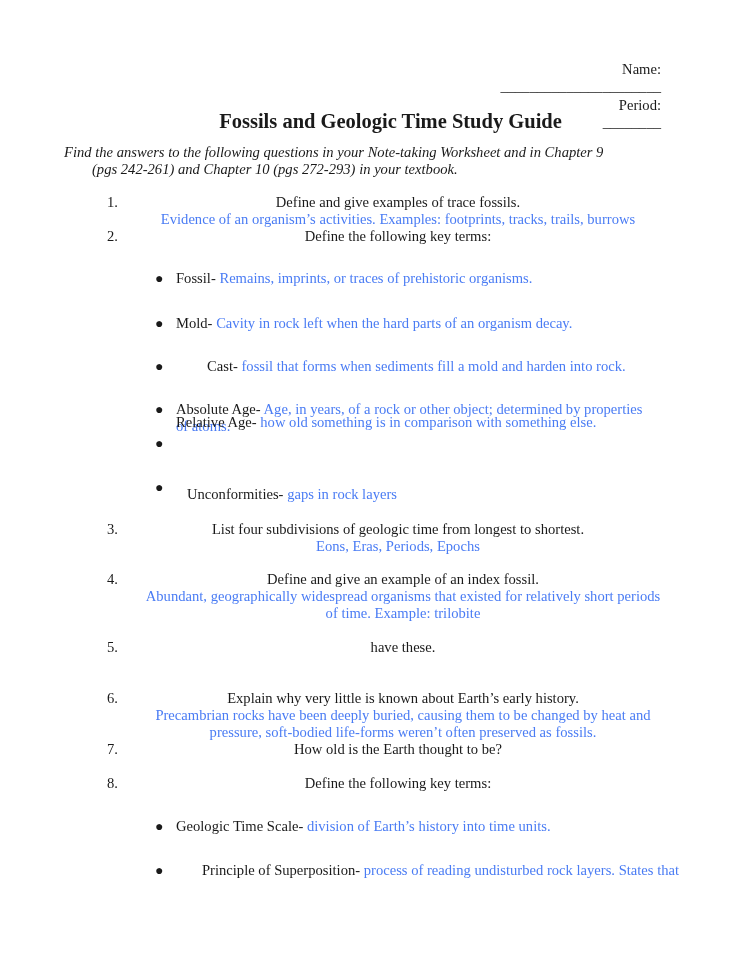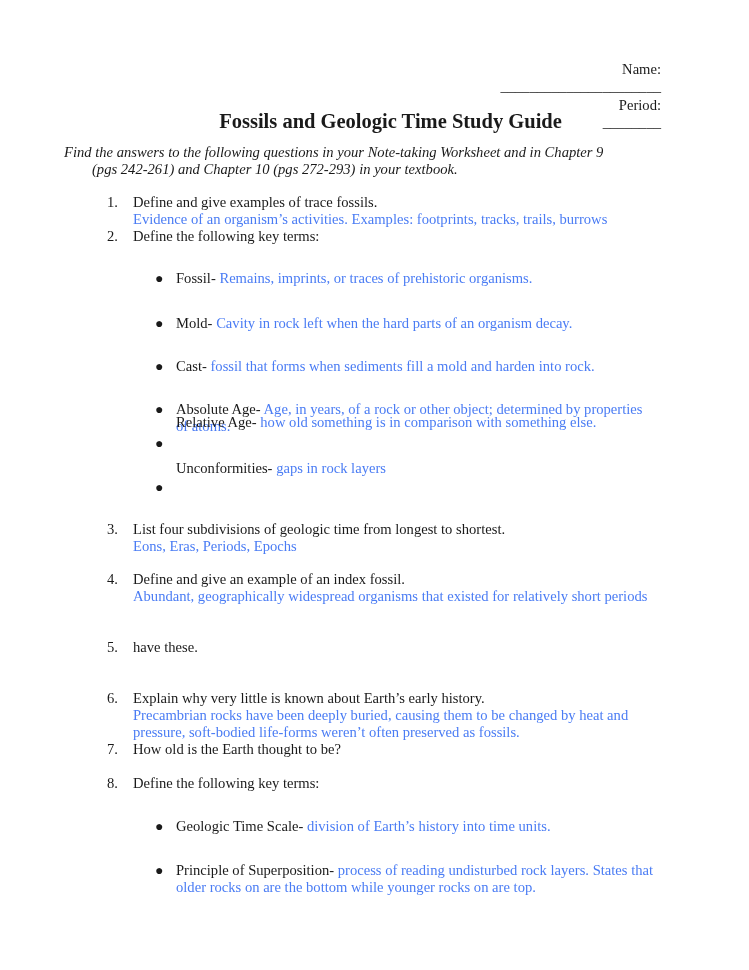--- a/index.html
+++ b/index.html
@@ -12,21 +12,21 @@
   .header-line { position: absolute; right: 88px; text-align: right; white-space: pre; }
   .title {
     position: absolute; left: 0; width: 749px; top: 109px; text-align: center;
     font-weight: bold; font-size: 20.5px; line-height: 24px; padding-left: 16px;
   }
   .instr {
     position: absolute; left: 64px; top: 144px; width: 600px; font-style: italic;
   }
   .instr .l2 { padding-left: 28px; display: block; }
   .num { position: absolute; left: 107px; }
-  .qtext { position: absolute; left: 133px; width: 530px; }
+  .qtext { position: absolute; left: 133px; width: 530px; text-align: center; }
   .bullet { position: absolute; left: 155px; font-size: 14px; }
   .btext { position: absolute; left: 176px; width: 490px; }
   .uline { color: #4a7cf4; text-decoration: underline; }
 </style>
 </head>
 <body>
 
 <div class="header-line" style="top:44px;margin-left:28px;">
   <span>Name:</span>
   <span>______________________</span>
@@ -58,54 +58,55 @@
   <span class="ans">Remains, imprints, or traces of prehistoric organisms.</span>
 </div>
 
 <div class="bullet" style="top:315px;">●</div>
 <div class="btext" style="top:315px;">
   <span>Mold-</span>
   <span class="ans">Cavity in rock left when the hard parts of an organism decay.</span>
 </div>
 
 <div class="bullet" style="top:358px;">●</div>
-<div class="btext" style="top:358px;">
+<div class="btext" style="top:358px;margin-left:31px;">
   <span>Cast-</span>
   <span class="ans">fossil that forms when sediments fill a mold and harden into rock.</span>
 </div>
 
 <div class="bullet" style="top:401px;">●</div>
 <div class="btext" style="top:401px;">
   <span>Absolute Age-</span>
   <span class="ans">Age, in years, of a rock or other object; determined by properties</span><br>
   <span class="ans">of atoms.</span>
 </div>
 
 <div class="bullet" style="top:435px;">●</div>
 <div class="btext" style="top:414px;">
   <span>Relative Age-</span>
   <span class="ans">how old something is in comparison with something else.</span>
 </div>
 
 <div class="bullet" style="top:479px;">●</div>
-<div class="btext" style="top:460px;">
+<div class="btext" style="top:486px;margin-left:11px;">
   <span>Unconformities-</span>
   <span class="ans">gaps in rock layers</span>
 </div>
 
 <div class="num" style="top:521px;">3.</div>
 <div class="qtext" style="top:521px;">
   <div>List four subdivisions of geologic time from longest to shortest.</div>
   <div class="ans">Eons, Eras, Periods, Epochs</div>
 </div>
 
 <div class="num" style="top:571px;">4.</div>
 <div class="qtext" style="top:571px; width:540px;">
   <div>Define and give an example of an index fossil.</div>
   <div class="ans">Abundant, geographically widespread organisms that existed for relatively short periods</div>
+  <div class="ans">of time. Example: trilobite</div>
 </div>
 
 <div class="num" style="top:639px;">5.</div>
 <div class="qtext" style="top:639px; width:540px;">
   <div>have these.</div>
 </div>
 
 <div class="num" style="top:690px;">6.</div>
 <div class="qtext" style="top:690px; width:540px;">
   <div>Explain why very little is known about Earth’s early history.</div>
@@ -121,17 +122,16 @@
 <div class="num" style="top:775px;">8.</div>
 <div class="qtext" style="top:775px;">Define the following key terms:</div>
 
 <div class="bullet" style="top:818px;">●</div>
 <div class="btext" style="top:818px;">
   <span>Geologic Time Scale-</span>
   <span class="ans">division of Earth’s history into time units.</span>
 </div>
 
 <div class="bullet" style="top:862px;">●</div>
-<div class="btext" style="top:862px;">
+<div class="btext" style="top:862px;margin-left:26px;">
   <span>Principle of Superposition-</span>
   <span class="ans">process of reading undisturbed rock layers. States that</span><br>
-  <span class="ans">older rocks on are the bottom while younger rocks on are top.</span>
 </div>
 
 </body></html>

